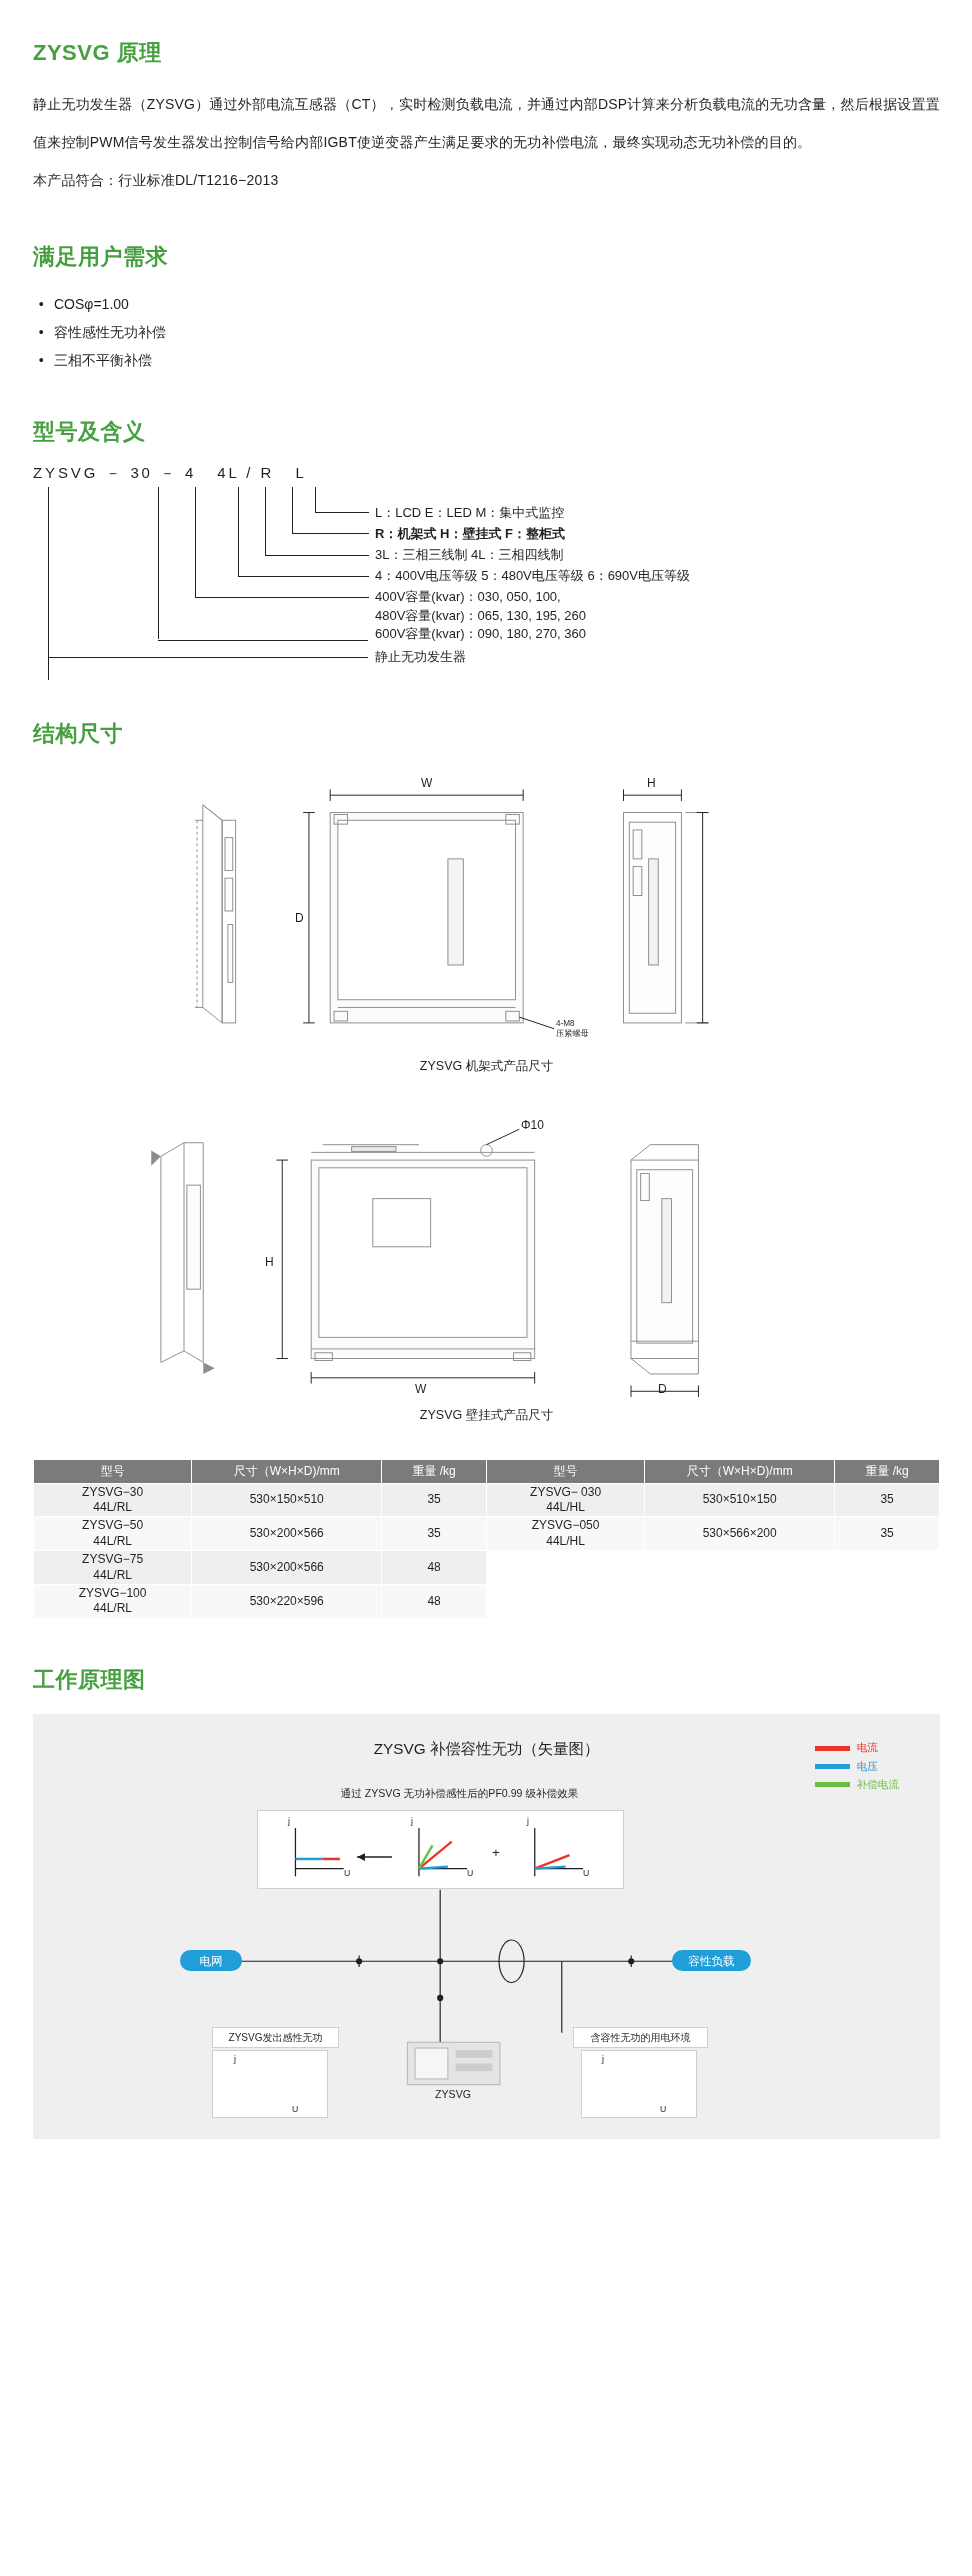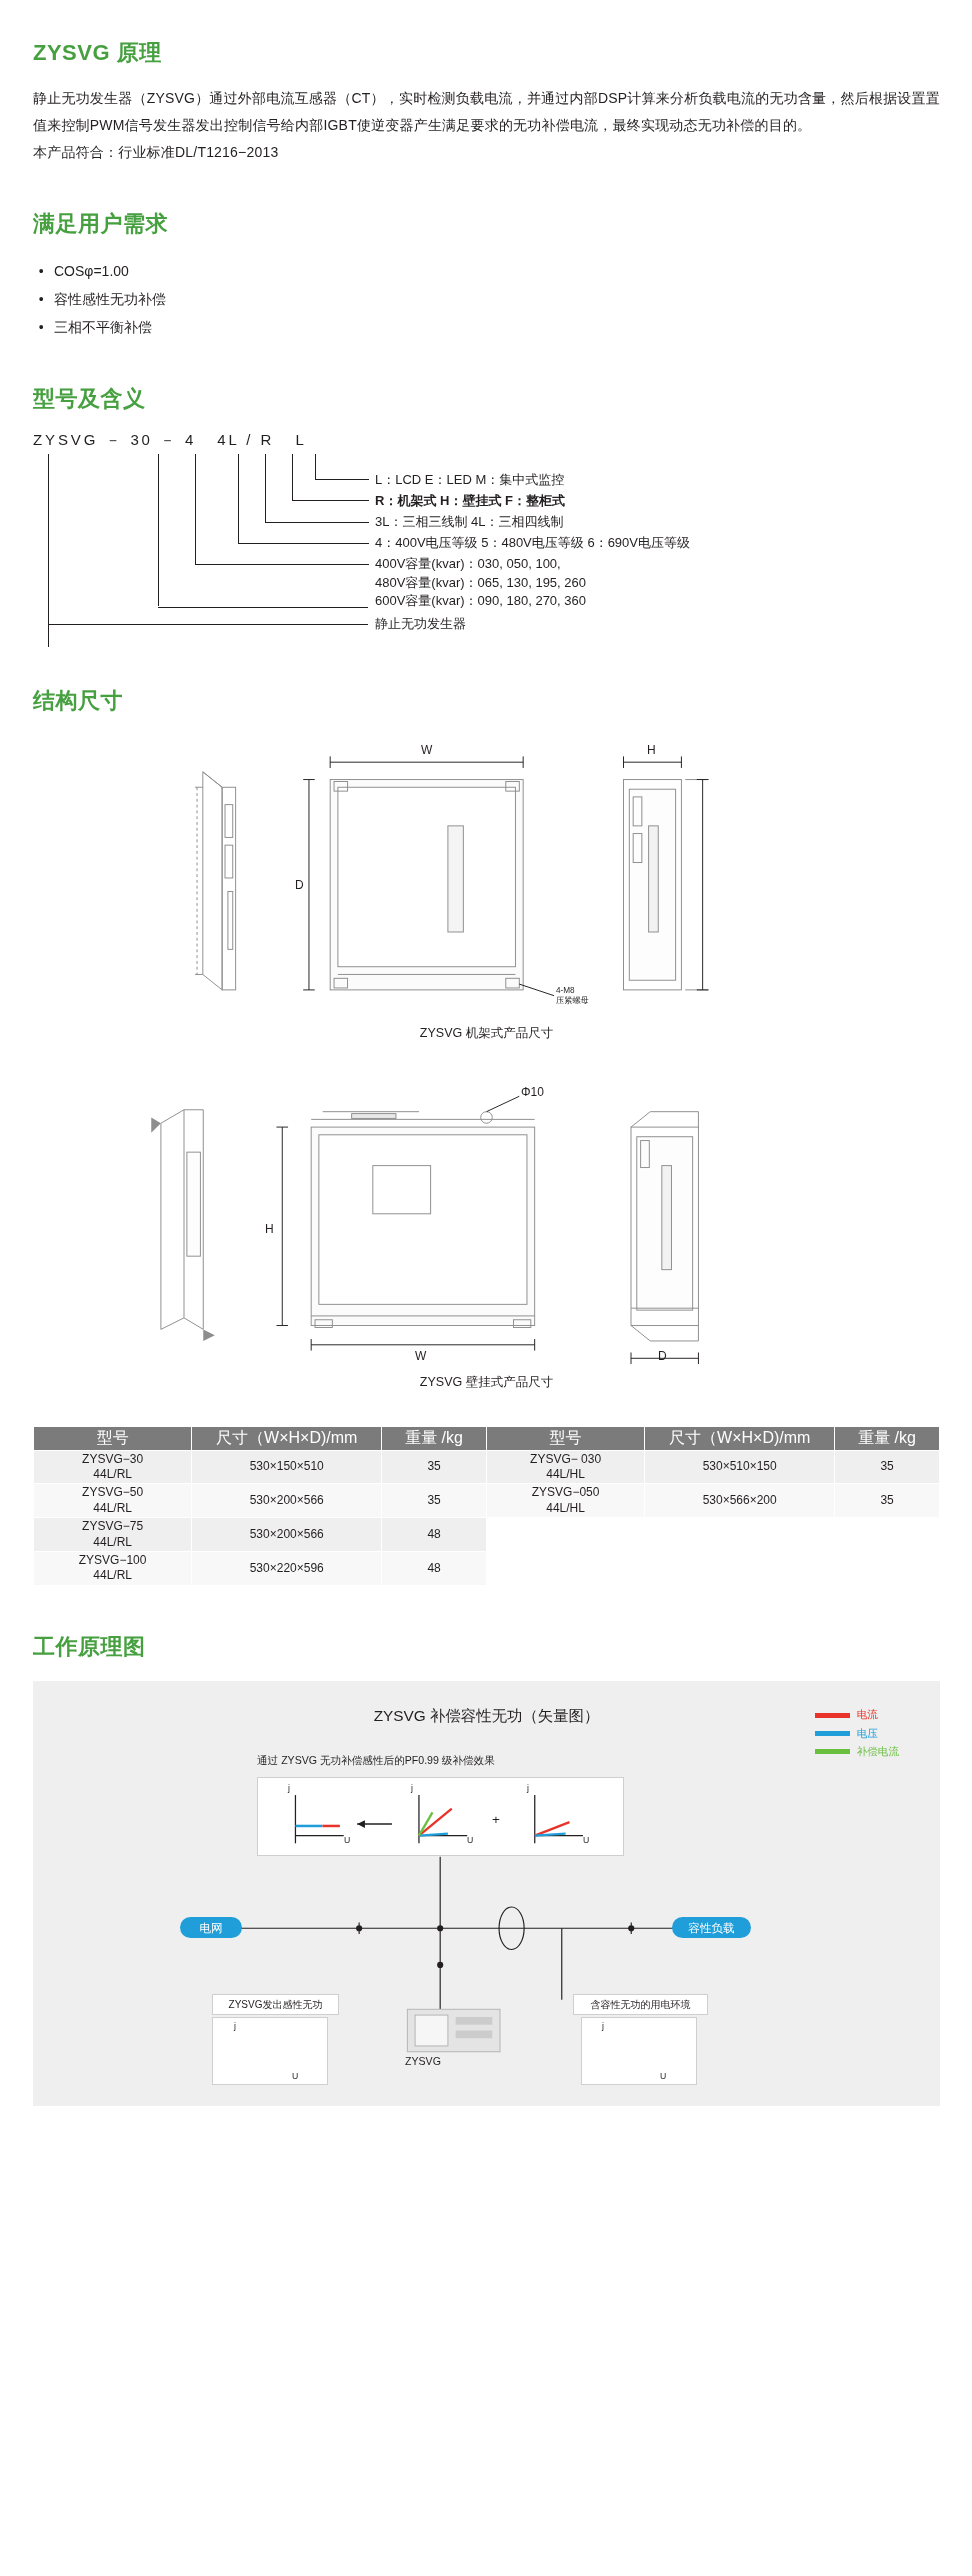--- a/index.html
+++ b/index.html
@@ -19,21 +19,21 @@
     font-weight: bold;
     margin: 0;
     letter-spacing: 0.5px;
   }
   .sec-wrap { margin-top: 0; }
 
   
   #s1 { padding-top: 38px; }
   .body-text {
     font-size: 14px;
-    line-height: 27px;
+    line-height: 38px;
     margin-top: 17.4px;
     text-align: justify;
     letter-spacing: 0.2px;
   }
   .body-text p { margin: 0; }
 
   
   #s2 { margin-top: 43px; }
   ul.needs { list-style: none; margin: 17.4px 0 0 0; padding: 0; }
   ul.needs li {
@@ -93,21 +93,21 @@
     font-size: 12.5px;
     table-layout: fixed;
   }
   table.spec th {
     background: #7b7b7b;
     color: #fff;
     font-weight: normal;
     height: 24px;
     border: 1px solid #ffffff;
     text-align: center;
-    font-size: 16px;
+    font-size: 12px;
   }
   table.spec td {
     border: 1px solid #ffffff;
     text-align: center;
     height: 32px;
     font-size: 12px;
     line-height: 15.4px;
   }
   table.spec tr.odd td { background: #efefef; }
   table.spec tr.even td { background: #f8f8f8; }
@@ -157,21 +157,21 @@
     position: absolute;
     background: #fff;
     border: 1px solid #cfcfcf;
     font-size: 10px;
     text-align: center;
     line-height: 15.4px;
     padding: 1.9px 4.8px;
   }
   .ax-lbl { position: absolute; font-size: 8.7px; }
   .svg-abs { position: absolute; left: 0; top: 0; }
-  .sub-label { position:absolute; font-size: 10.6px; }
+  .sub-label { position:absolute; font-size: 10.6px; text-align:center; }
 </style>
 </head>
 <body>
 
 <div class="page">
 
   <div id="s1" class="sec-wrap">
     <h2 class="sec">ZYSVG 原理</h2>
     <div class="body-text">
       <p>静止无功发生器（ZYSVG）通过外部电流互感器（CT），实时检测负载电流，并通过内部DSP计算来分析负载电流的无功含量，然后根据设置置值来控制PWM信号发生器发出控制信号给内部IGBT使逆变器产生满足要求的无功补偿电流，最终实现动态无功补偿的目的。</p>

